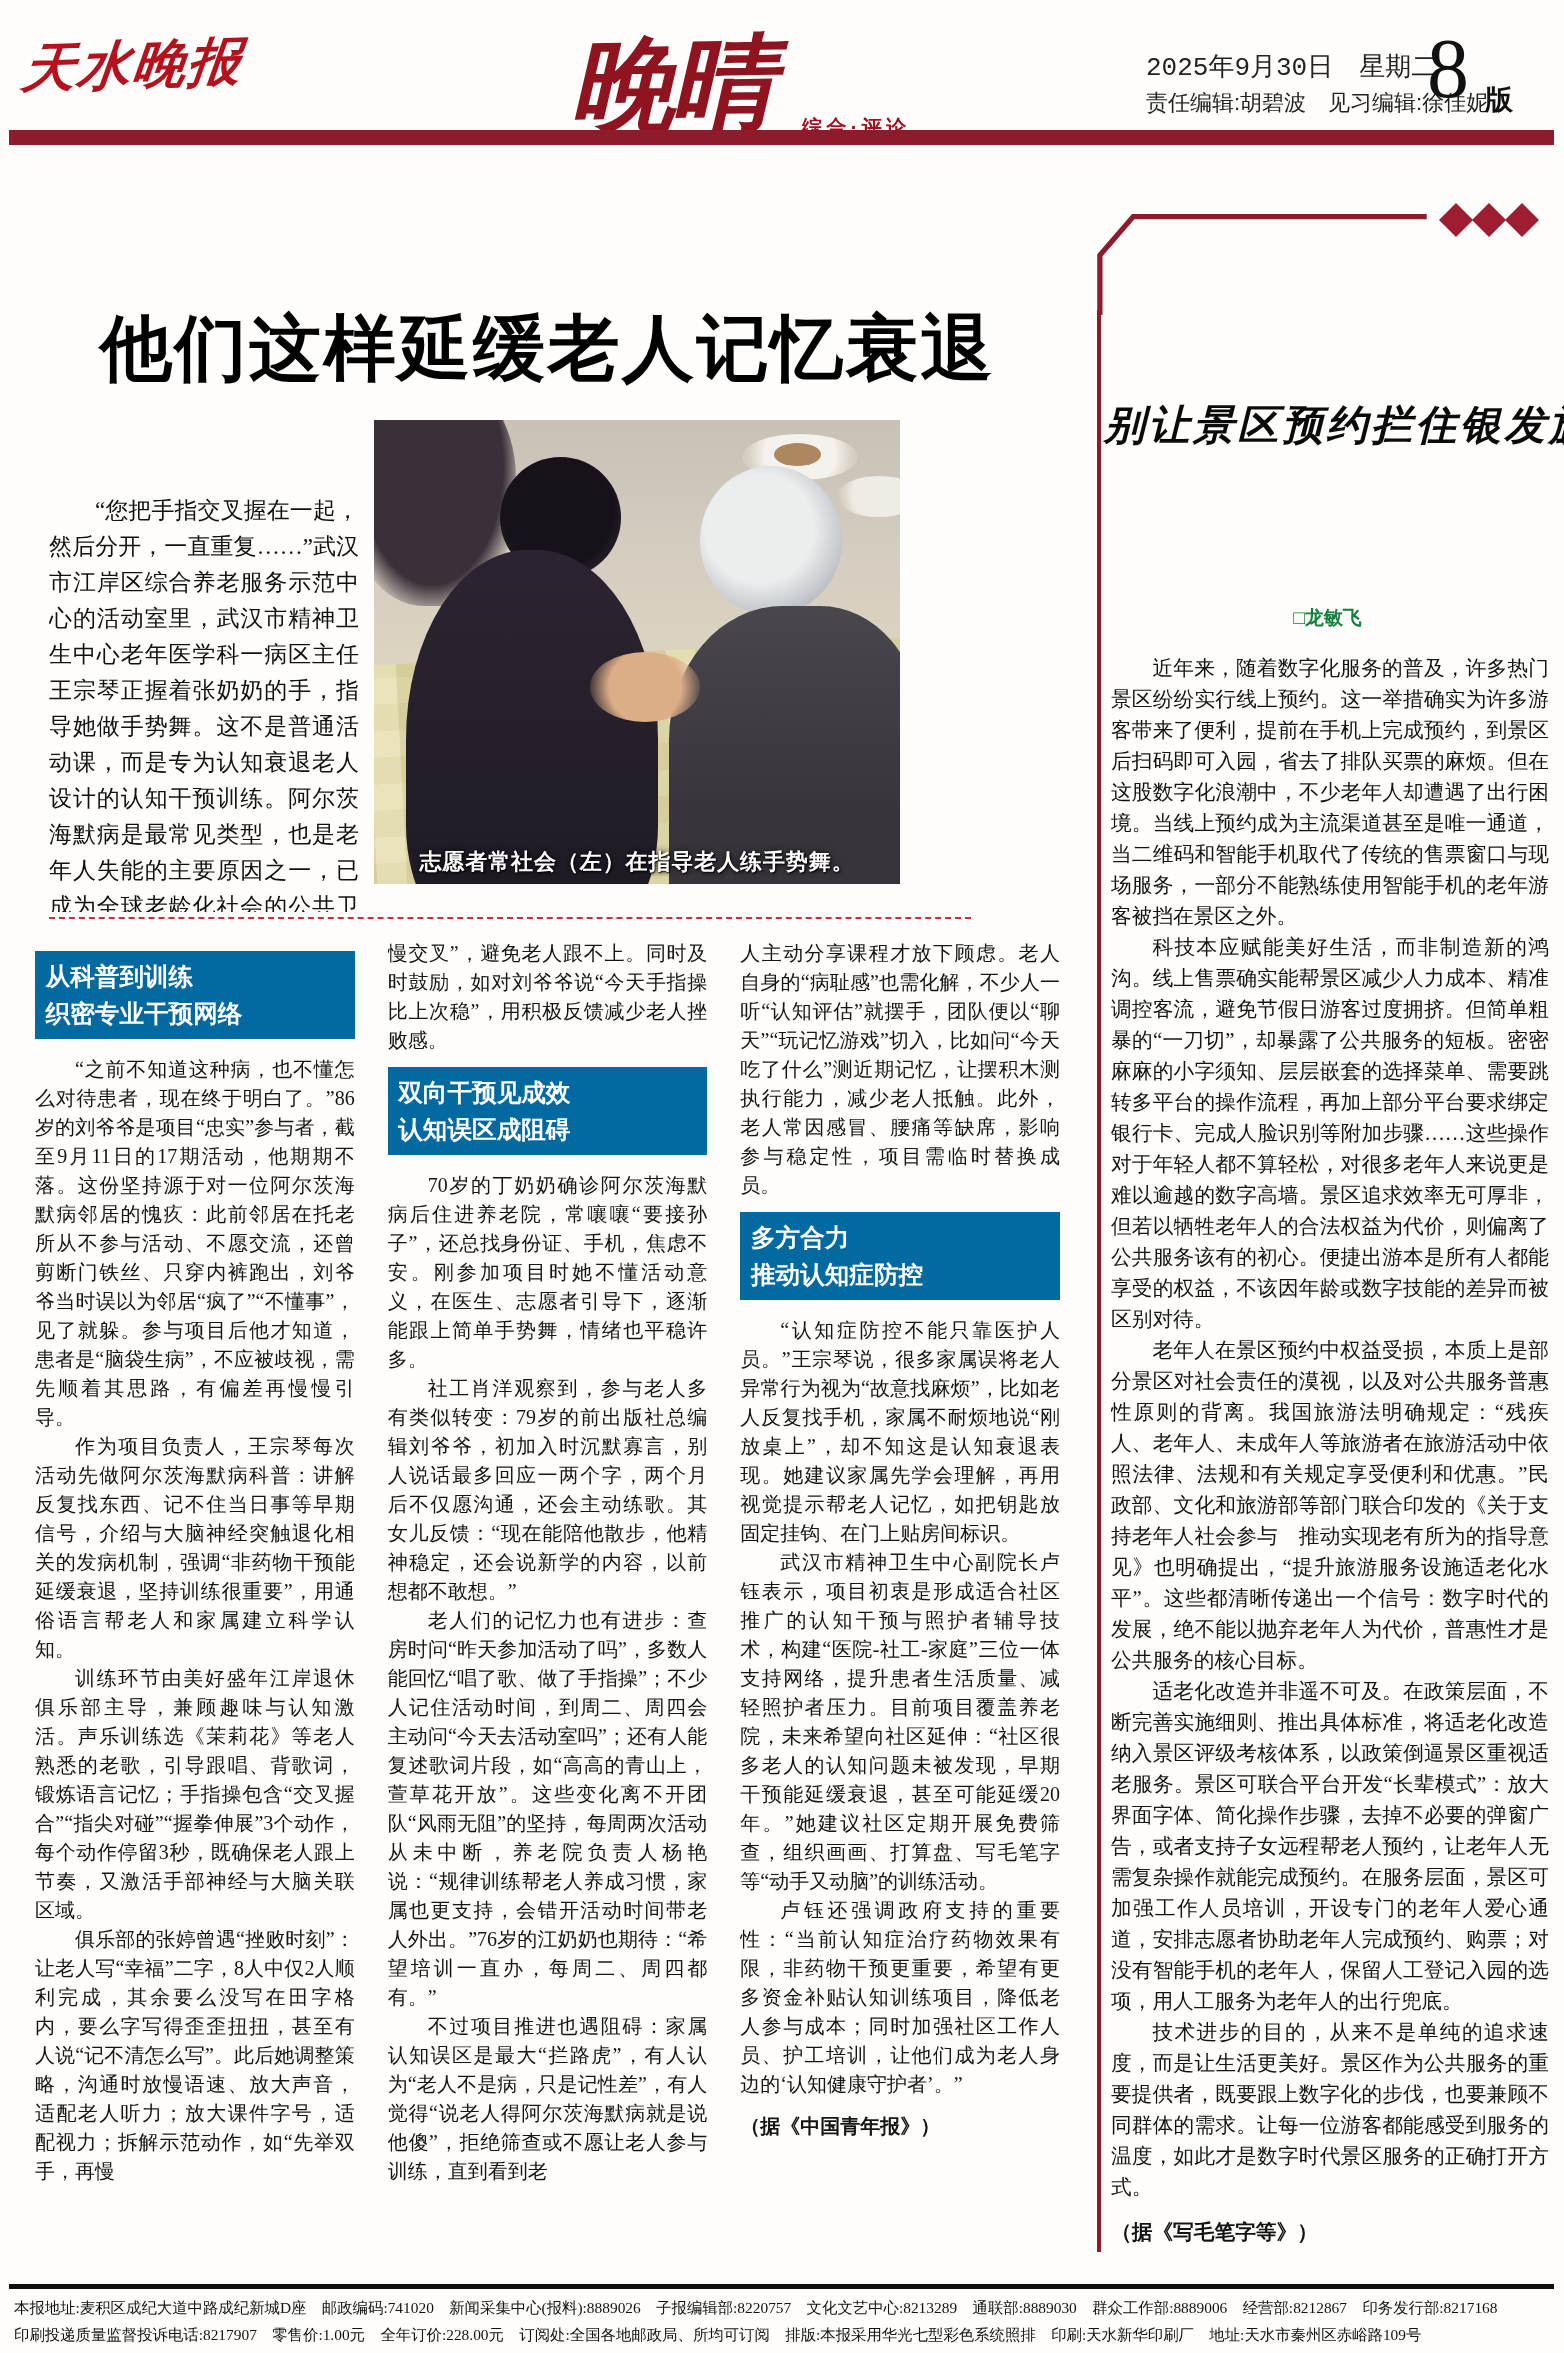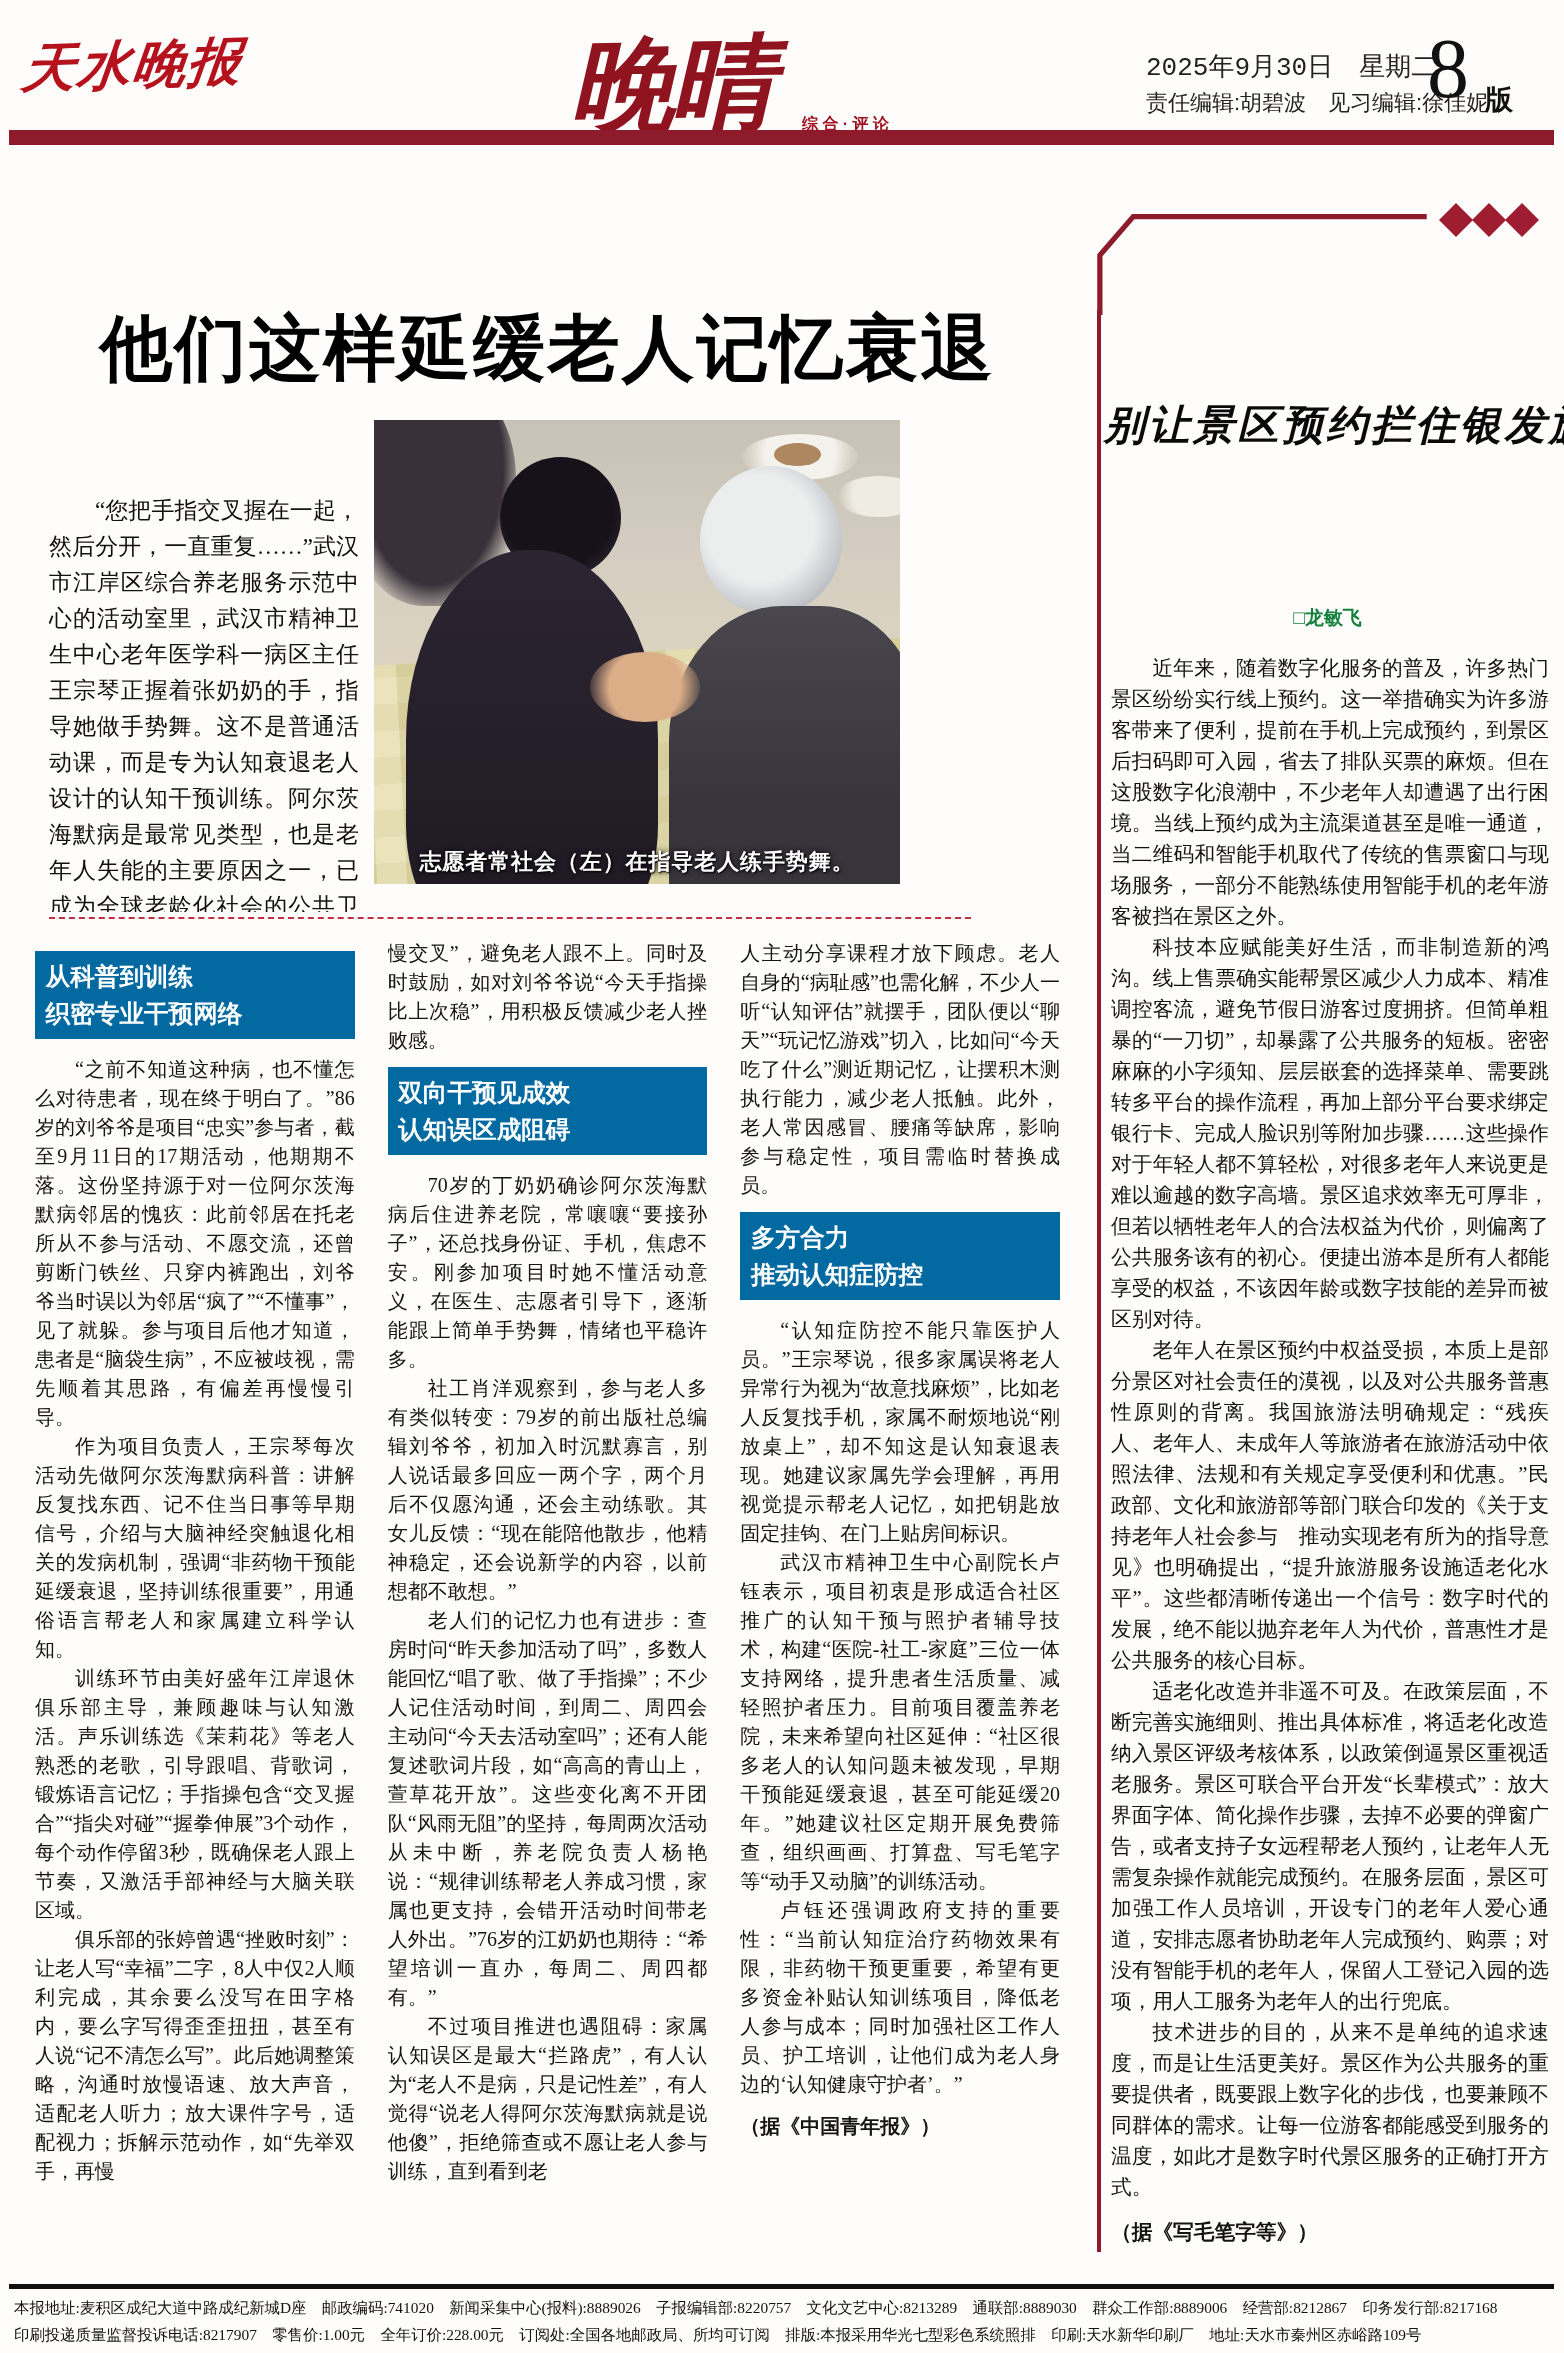--- a/index.html
+++ b/index.html
@@ -6,21 +6,21 @@
   #page{position:relative;width:1565px;height:2354px;background:#fefdfb;overflow:hidden;
         font-family:"Liberation Serif","DejaVu Serif",serif;color:#151515;}
 
   
   .masthead{position:absolute;left:23px;top:30px;font-size:53px;font-weight:bold;
             font-style:italic;color:#b5121e;transform:skewX(-8deg) rotate(-2deg);
             letter-spacing:1.8px;white-space:nowrap;}
   .edition-title{position:absolute;left:570px;top:16px;font-size:104px;font-weight:bold;
             font-style:italic;color:#8f1420;letter-spacing:-3.5px;white-space:nowrap;
             transform:rotate(-1deg);}
-  .edition-sub{position:absolute;left:802px;top:114px;font-size:16px;color:#a01020;
+  .edition-sub{position:absolute;left:802px;top:114px;font-size:20px;color:#a01020;
             font-weight:bold;letter-spacing:4.4px;font-family:"Liberation Sans",sans-serif;white-space:nowrap;}
   .pub-date{position:absolute;left:1146px;top:49px;font-size:26px;color:#222;
             font-family:Liberation Mono, monospace;white-space:nowrap;}
   .editors{position:absolute;left:1146px;top:88px;font-size:22px;color:#222;
             font-family:"Liberation Sans",sans-serif;white-space:nowrap;}
   .page-num{position:absolute;left:1427px;top:24.6px;font-size:84px;line-height:88px;color:#111;}
   .page-num-label{position:absolute;left:1485px;top:81px;font-size:28px;font-weight:bold;color:#111;}
   .top-bar{position:absolute;left:8.8px;top:130px;width:1545px;height:15px;background:#8e1b2b;}
 
   

